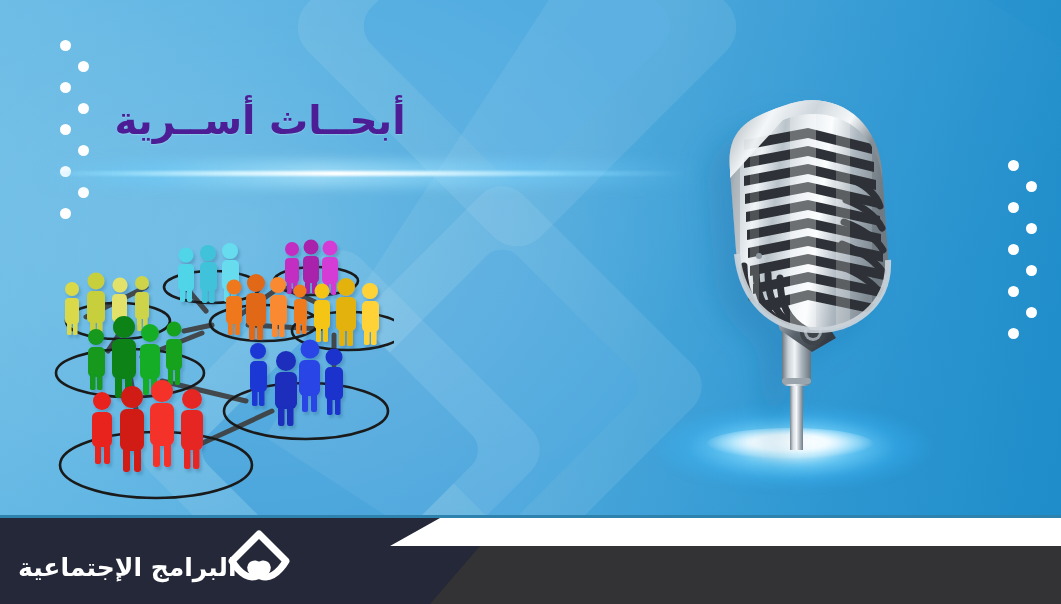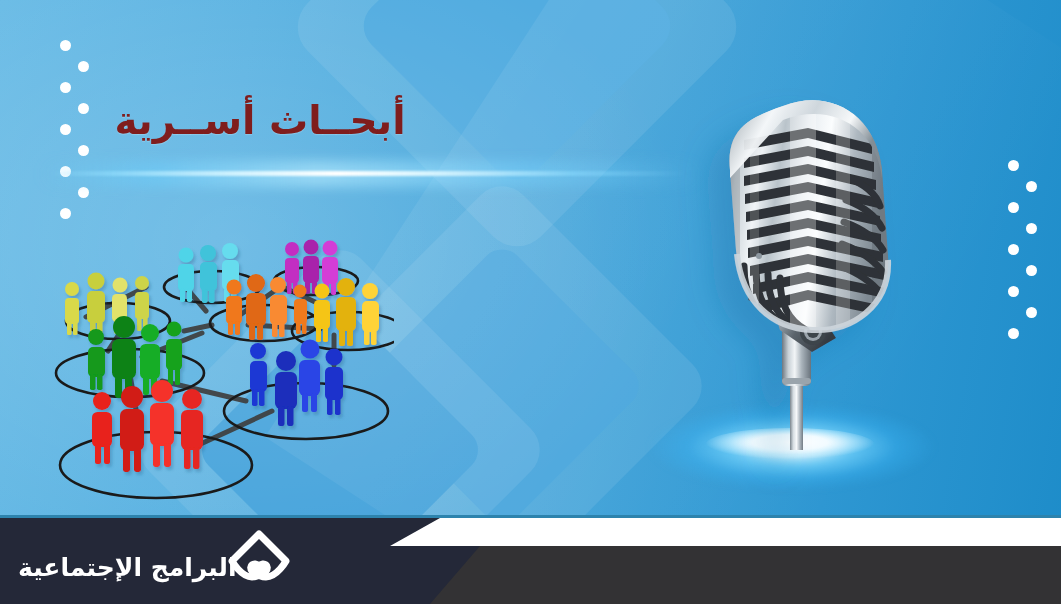--- a/index.html
+++ b/index.html
@@ -85,21 +85,21 @@
     background:#ffffff;
   }
   .dots.right span{background:#ffffff;}
 
   
   .title{
     position:absolute;
     left:0;top:98px;width:520px;
     text-align:center;
     font-size:39px;font-weight:700;
-    color:#7f1d1d;
+    color:#4c1d95;
     letter-spacing:0;
     direction:rtl;
     text-shadow:0 1px 1px rgba(255,255,255,.22);
     white-space:nowrap;
   }
   .streak{
     position:absolute;
     left:48px;top:161px;
     width:640px;height:26px;
     pointer-events:none;

